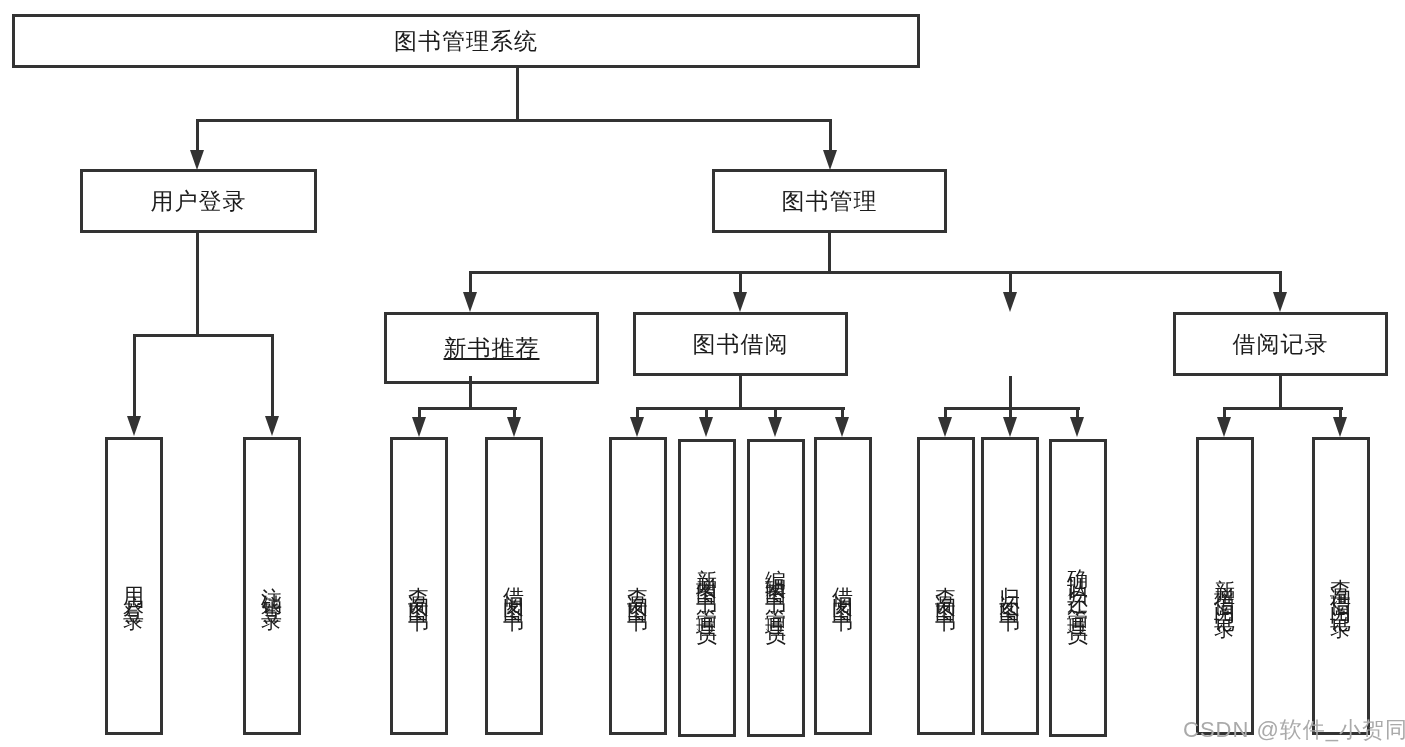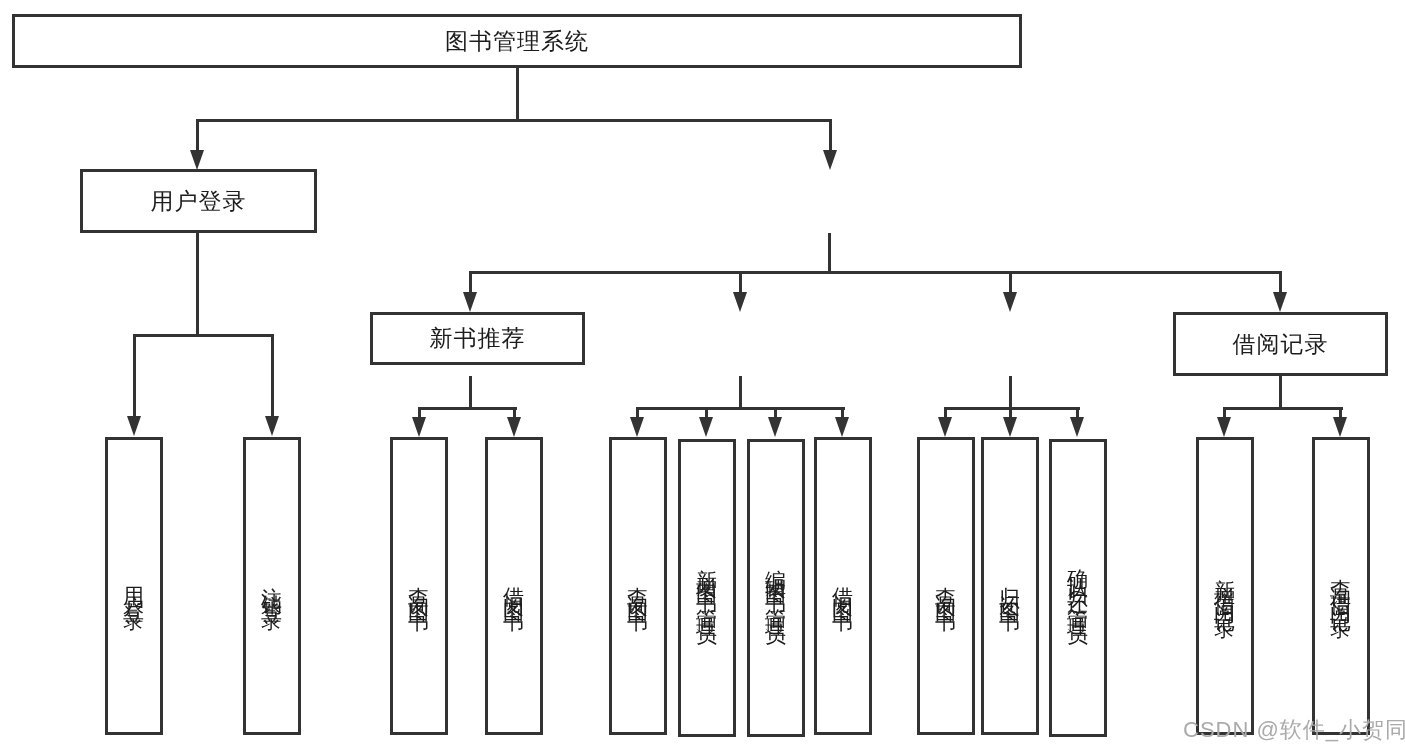--- a/index.html
+++ b/index.html
@@ -6,24 +6,24 @@
   .diagram{position:relative;width:1405px;height:747px;background:#ffffff;overflow:hidden;
            font-family:"Liberation Sans","DejaVu Sans",sans-serif;color:#1c1c1c;}
   
   .node{position:absolute;background:#fff;border:3px solid #333;box-sizing:border-box;
         display:flex;align-items:center;justify-content:center;}
   .node .lbl{font-size:23px;letter-spacing:1px;color:#1c1c1c;white-space:nowrap;}
   .leaf{width:58px;height:298px;}
   .leaf .vlbl{writing-mode:vertical-rl;text-orientation:mixed;font-size:21px;
               letter-spacing:8px;line-height:1;color:#1c1c1c;}
   
-  .n-root{left:12px;top:14px;width:1010px;height:54px;}
+  .n-root{left:12px;top:14px;width:908px;height:54px;}
   .n-login{left:80px;top:169px;width:237px;height:64px;}
   .n-mgmt{left:712px;top:169px;width:235px;height:64px;}
-  .n-rec{left:370px;top:312px;width:215px;height:53px;}
+  .n-rec{left:384px;top:312px;width:215px;height:72px;text-decoration:underline;}
   .n-borrow{left:633px;top:312px;width:215px;height:64px;}
   .n-current{left:903px;top:312px;width:215px;height:64px;}
   .n-records{left:1173px;top:312px;width:215px;height:64px;}
   .lf-a1{left:105px;top:437px;} .lf-a2{left:243px;top:437px;}
   .lf-b1{left:390px;top:437px;} .lf-b2{left:485px;top:437px;}
   .lf-c1{left:609px;top:437px;} .lf-c2{left:678px;top:439px;}
   .lf-c3{left:747px;top:439px;} .lf-c4{left:814px;top:437px;}
   .lf-d1{left:917px;top:437px;} .lf-d2{left:981px;top:437px;} .lf-d3{left:1049px;top:439px;}
   .lf-e1{left:1196px;top:437px;} .lf-e2{left:1312px;top:437px;}
   
@@ -73,23 +73,29 @@
 
 <div class="diagram">
 
   <div class="node n-root">
     <span class="lbl">图书管理系统</span>
   </div>
 
   <div class="node n-login">
     <span class="lbl">用户登录</span>
   </div>
+  <div class="node n-mgmt">
+    <span class="lbl">图书管理</span>
+  </div>
 
   <div class="node n-rec">
     <span class="lbl">新书推荐</span>
+  </div>
+  <div class="node n-borrow">
+    <span class="lbl">图书借阅</span>
   </div>
   <div class="node n-records">
     <span class="lbl">借阅记录</span>
   </div>
 
   <div class="node leaf lf-a1">
     <span class="vlbl">用户登录</span>
   </div>
   <div class="node leaf lf-a2">
     <span class="vlbl">注销登录</span>

